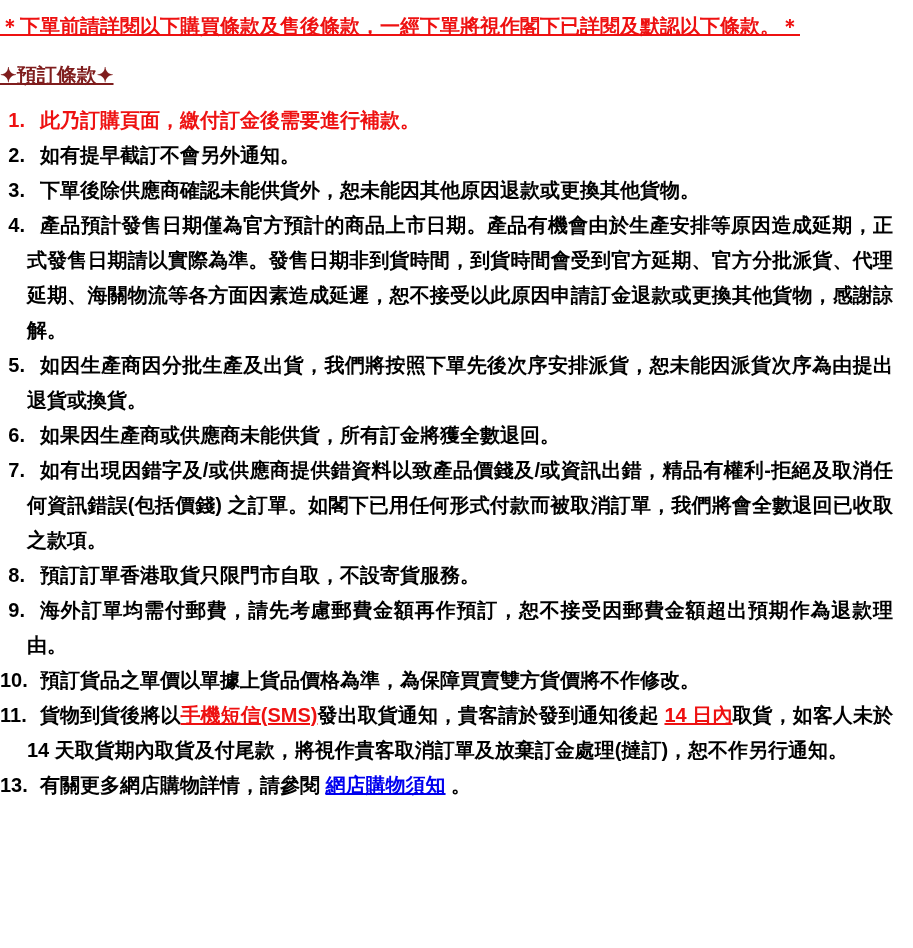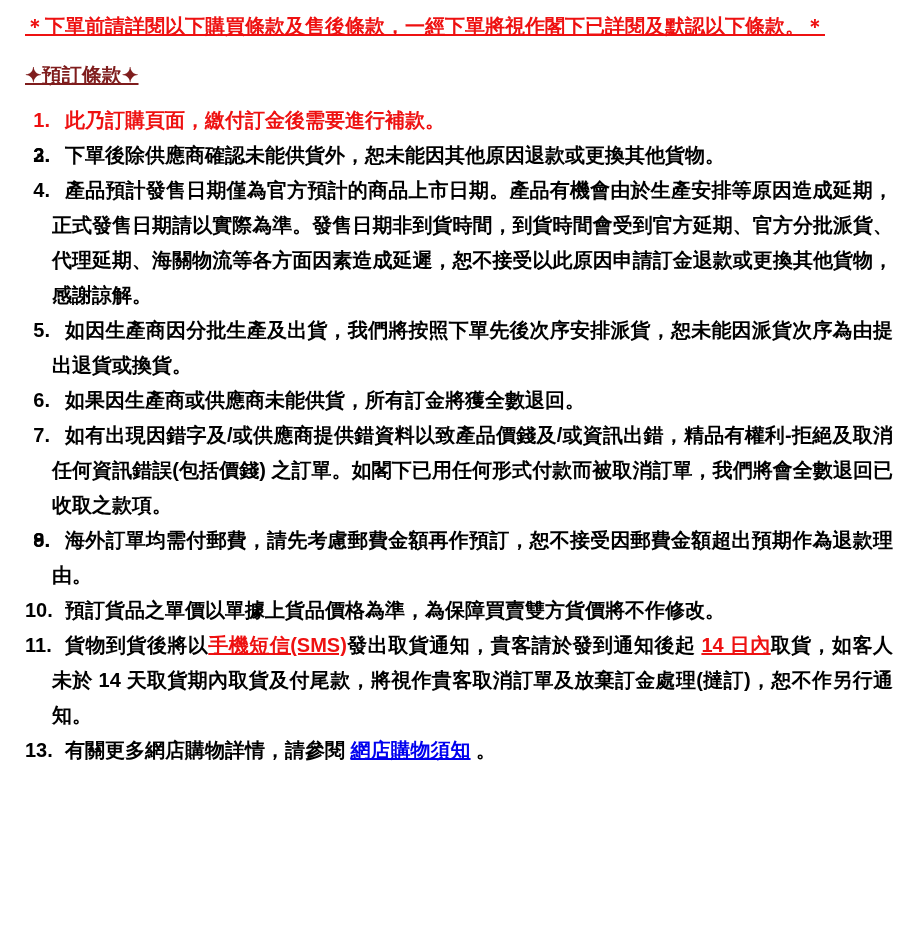--- a/index.html
+++ b/index.html
@@ -11,21 +11,21 @@
     width: 913px;
     height: 948px;
     overflow: hidden;
     font-family: "Liberation Sans", sans-serif;
     font-weight: 700;
     color: #000000;
   }
   .page {
     box-sizing: border-box;
     width: 913px;
-    padding: 12px 20px 0 25px;
+    padding: 12px 20px 0 0;
   }
   .notice {
     color: #ee1111;
     font-size: 20px;
     line-height: 28px;
     text-decoration: underline;
     margin: 0 0 22px 0;
   }
   .section-title {
     color: #7f1d1d;
@@ -73,25 +73,25 @@
 
 <div class="page">
   <div class="notice">＊下單前請詳閱以下購買條款及售後條款，一經下單將視作閣下已詳閱及默認以下條款。＊</div>
 
   <div class="section-title">
     <span>✦預訂條款✦</span>
   </div>
 
   <div class="terms" id="terms-list">
       <div class="term-item red"><span class="num">1.</span><span><span>此乃訂購頁面，繳付訂金後需要進行補款。</span></span></div>
-      <div class="term-item"><span class="num">2.</span></div>
+      <div class="term-item"><span class="num">2.</span><span><span>如有提早截訂不會另外通知。</span></span></div>
       <div class="term-item"><span class="num">3.</span><span><span>下單後除供應商確認未能供貨外，恕未能因其他原因退款或更換其他貨物。</span></span></div>
       <div class="term-item"><span class="num">4.</span><span><span>產品預計發售日期僅為官方預計的商品上市日期。產品有機會由於生產安排等原因造成延期，正式發售日期請以實際為準。發售日期非到貨時間，到貨時間會受到官方延期、官方分批派貨、代理延期、海關物流等各方面因素造成延遲，恕不接受以此原因申請訂金退款或更換其他貨物，感謝諒解。</span></span></div>
       <div class="term-item"><span class="num">5.</span><span><span>如因生產商因分批生產及出貨，我們將按照下單先後次序安排派貨，恕未能因派貨次序為由提出退貨或換貨。</span></span></div>
       <div class="term-item"><span class="num">6.</span><span><span>如果因生產商或供應商未能供貨，所有訂金將獲全數退回。</span></span></div>
       <div class="term-item"><span class="num">7.</span><span><span>如有出現因錯字及/或供應商提供錯資料以致產品價錢及/或資訊出錯，精品有權利-拒絕及取消任何資訊錯誤(包括價錢) 之訂單。如閣下已用任何形式付款而被取消訂單，我們將會全數退回已收取之款項。</span></span></div>
-      <div class="term-item"><span class="num">8.</span></div>
+      <div class="term-item"><span class="num">8.</span><span><span>預訂訂單香港取貨只限門市自取，不設寄貨服務。</span></span></div>
       <div class="term-item"><span class="num">9.</span><span><span>海外訂單均需付郵費，請先考慮郵費金額再作預訂，恕不接受因郵費金額超出預期作為退款理由。</span></span></div>
       <div class="term-item"><span class="num">10.</span><span><span>預訂貨品之單價以單據上貨品價格為準，為保障買賣雙方貨價將不作修改。</span></span></div>
       <div class="term-item"><span class="num">11.</span><span><span>貨物到貨後將以</span><span class="red-underline">手機短信(SMS)</span><span>發出取貨通知，貴客請於發到通知後起 </span><span class="red-underline">14 日內</span><span>取貨，如客人未於 14 天取貨期內取貨及付尾款，將視作貴客取消訂單及放棄訂金處理(撻訂)，恕不作另行通知。</span></span></div>
       <div class="term-item"><span class="num">13.</span><span><span>有關更多網店購物詳情，請參閱 </span><a class="notice-link" href="#">網店購物須知</a><span> 。</span></span></div>
     </div>
 </div>
 
 </body></html>

